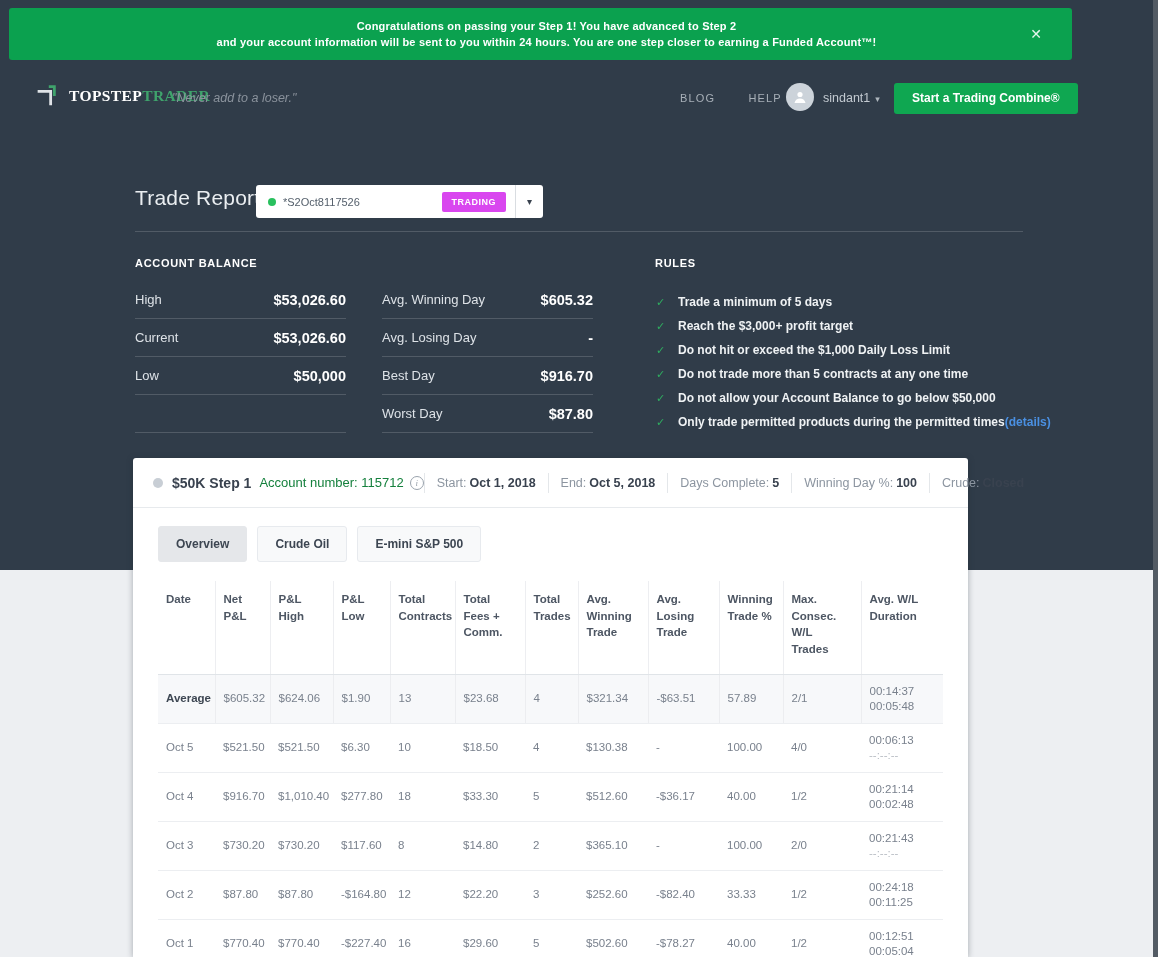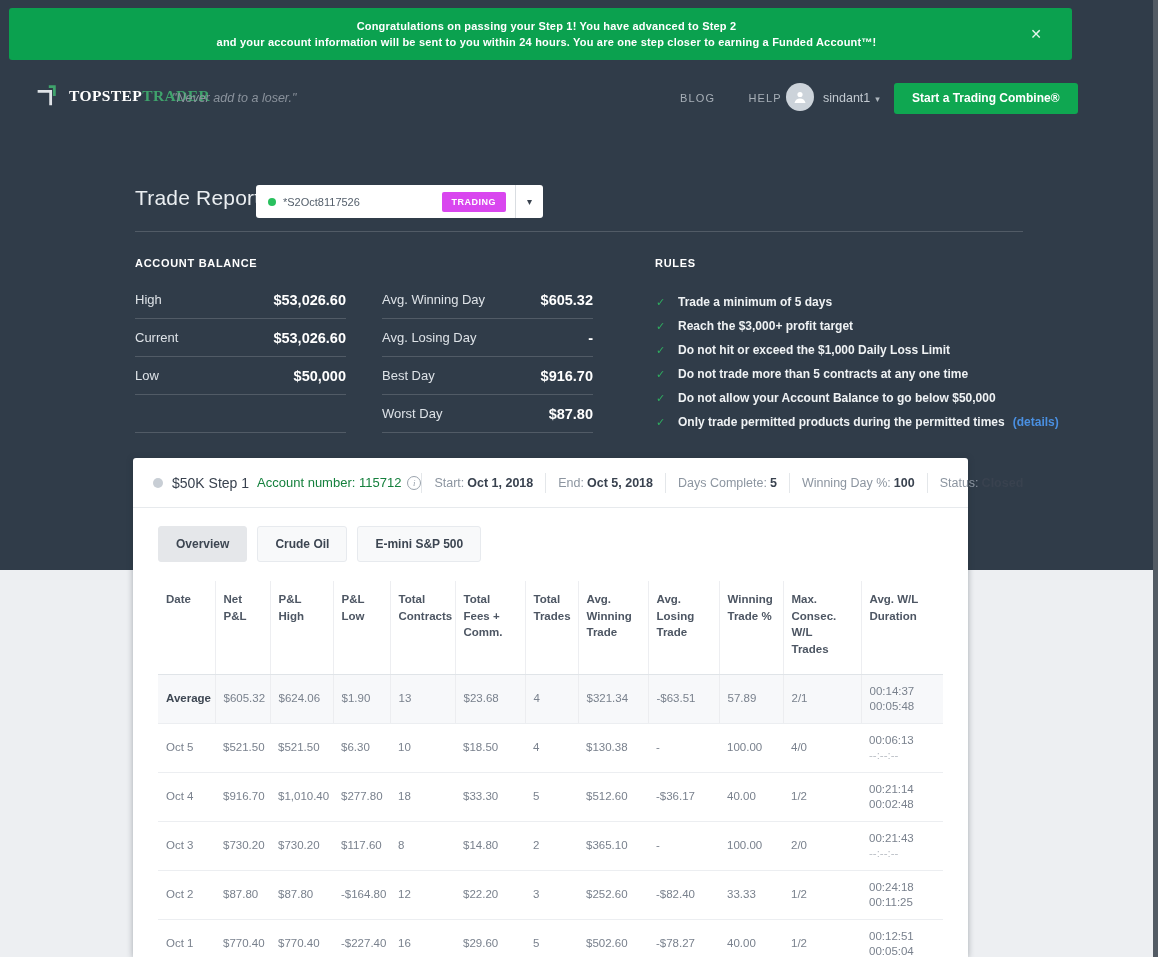--- a/index.html
+++ b/index.html
@@ -60,29 +60,29 @@
   #balance-right { left:382px; }
   .stat-row { height:38px; display:flex; justify-content:space-between; align-items:center;
     border-bottom:1px solid rgba(255,255,255,.16); }
   .stat-label { font-size:13px; color:#dde2e7; }
   .stat-value { font-size:14.5px; font-weight:bold; color:#fff; }
 
   .rules-list { position:absolute; left:656px; top:295px; }
   .rule-item { display:flex; align-items:baseline; height:13px; margin-bottom:11px; }
   .rule-check { color:#2fae60; font-size:11px; width:22px; flex:none; }
   .rule-text { font-size:12px; font-weight:600; color:#eff2f4; white-space:nowrap; }
-  .rule-link { font-size:12px; font-weight:600; color:#4a90e2; margin-left:8px; cursor:pointer; }
+  .rule-link { font-size:12px; font-weight:600; color:#4a90e2; margin-left:0; cursor:pointer; }
 
   
   .card { position:absolute; left:133px; top:458px; width:835px; height:499px;
     background:#fff; border-radius:3px 3px 0 0; box-shadow:0 1px 6px rgba(30,40,50,.35); z-index:3; }
   .card-header { height:50px; display:flex; align-items:center; padding:0 16px 0 20px;
     border-bottom:1px solid #e7eaed; }
   .status-dot { width:10px; height:10px; border-radius:50%; background:#c8ced5; margin-right:9px; flex:none; }
-  .card-title { font-size:14px; font-weight:normal; color:#39424f; margin-right:8px; white-space:nowrap; }
+  .card-title { font-size:14px; font-weight:bold; color:#39424f; margin-right:8px; white-space:nowrap; }
   .card-account { font-size:13px; color:#15803d; margin-right:6px; white-space:nowrap; }
   .info-icon { width:14px; height:14px; border:1px solid #9aa3ad; border-radius:50%;
     color:#9aa3ad; font-size:9px; line-height:12px; text-align:center;
     font-family:"Liberation Serif", serif; font-style:italic; cursor:pointer; flex:none; }
   .card-spacer { flex:1; }
   .meta-item { padding:3px 12px; border-left:1px solid #e4e7ea; font-size:12.5px;
     color:#8c95a0; white-space:nowrap; }
   .meta-item:last-child { padding-right:2px; }
   .meta-value { font-weight:bold; color:#39424f; margin-left:3px; }
 
@@ -232,21 +232,21 @@
       <span class="status-dot"></span>
       <span class="card-title">$50K Step 1</span>
       <span class="card-account">Account number: 115712</span>
       <span class="info-icon">i</span>
       <span class="card-spacer"></span>
       <span style="display:flex" id="card-meta">
           <span class="meta-item"><span>Start:</span><span class="meta-value">Oct 1, 2018</span></span>
           <span class="meta-item"><span>End:</span><span class="meta-value">Oct 5, 2018</span></span>
           <span class="meta-item"><span>Days Complete:</span><span class="meta-value">5</span></span>
           <span class="meta-item"><span>Winning Day %:</span><span class="meta-value">100</span></span>
-          <span class="meta-item"><span>Status:</span><span class="meta-value">Closed</span></span>
+          <span class="meta-item"><span>Crude:</span><span class="meta-value">Closed</span></span>
         </span>
     </div>
 
     <div class="tabs" id="tabs">
         <button class="tab active">Overview</button>
         <button class="tab">Crude Oil</button>
         <button class="tab">E-mini S&amp;P 500</button>
       </div>
 
     <table class="report">

